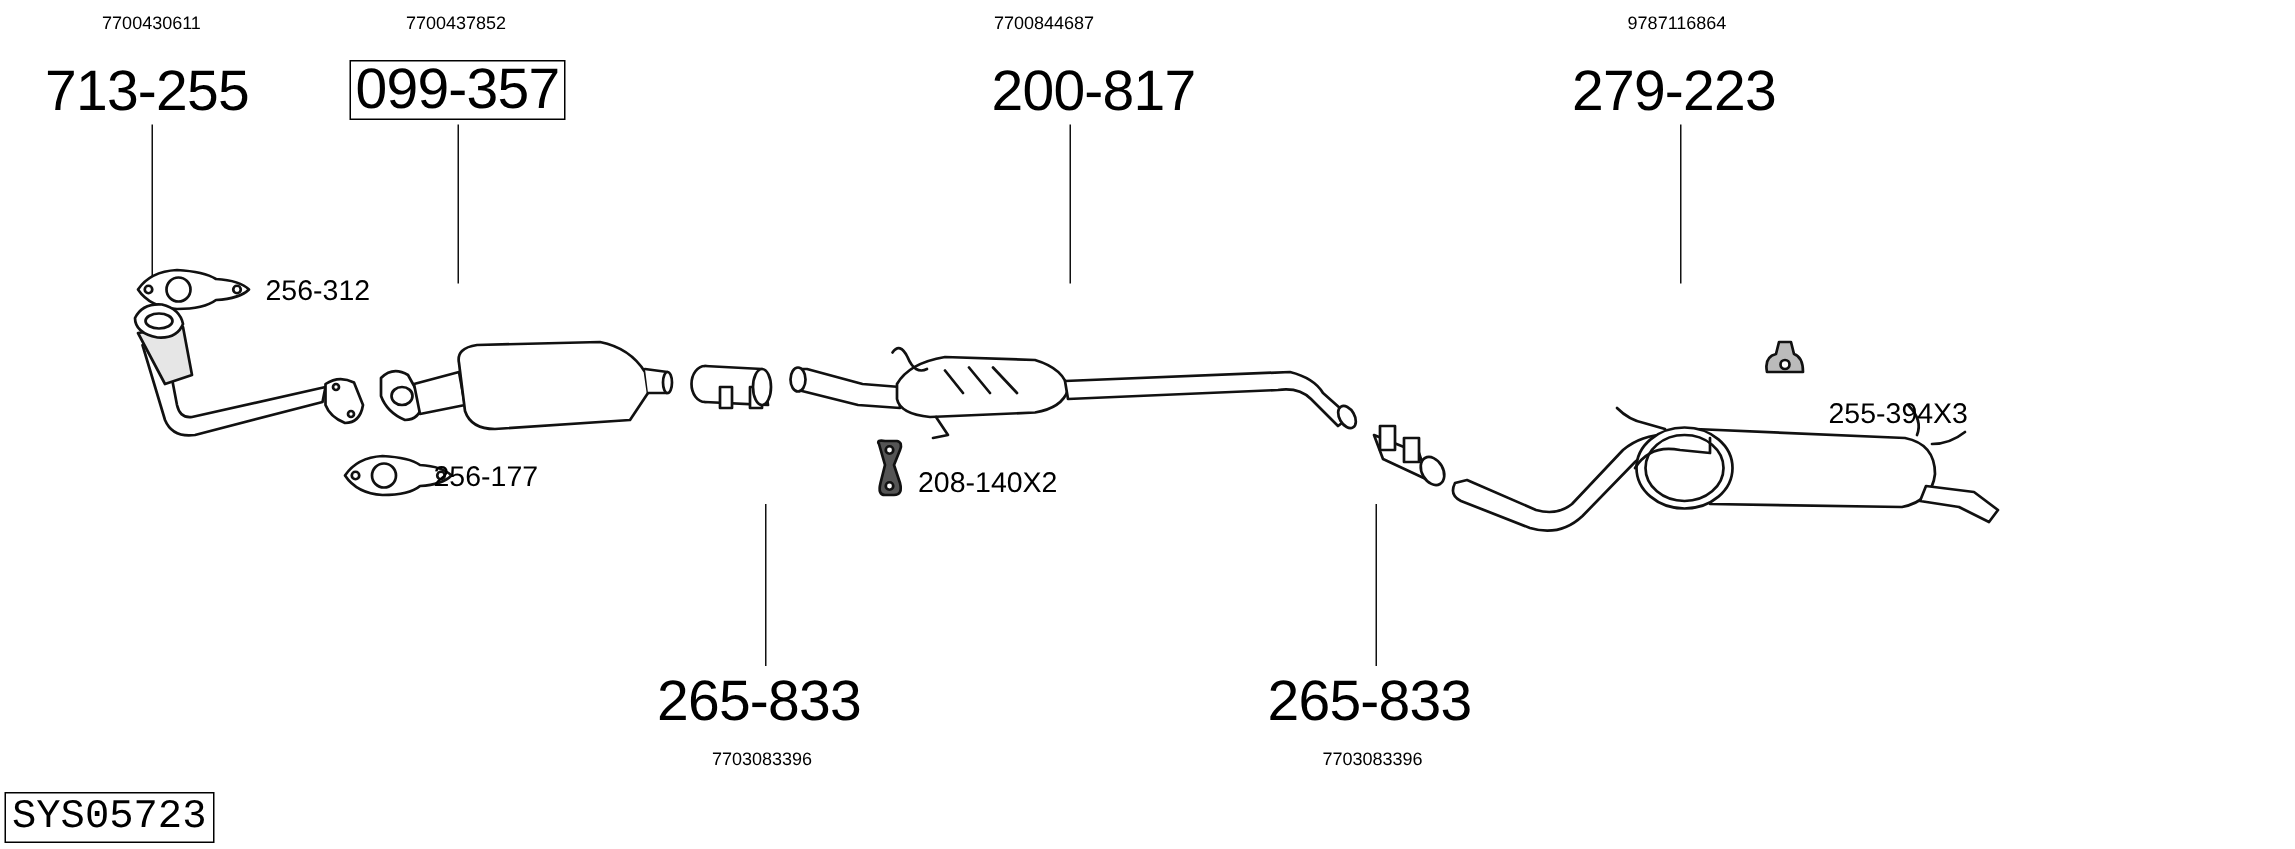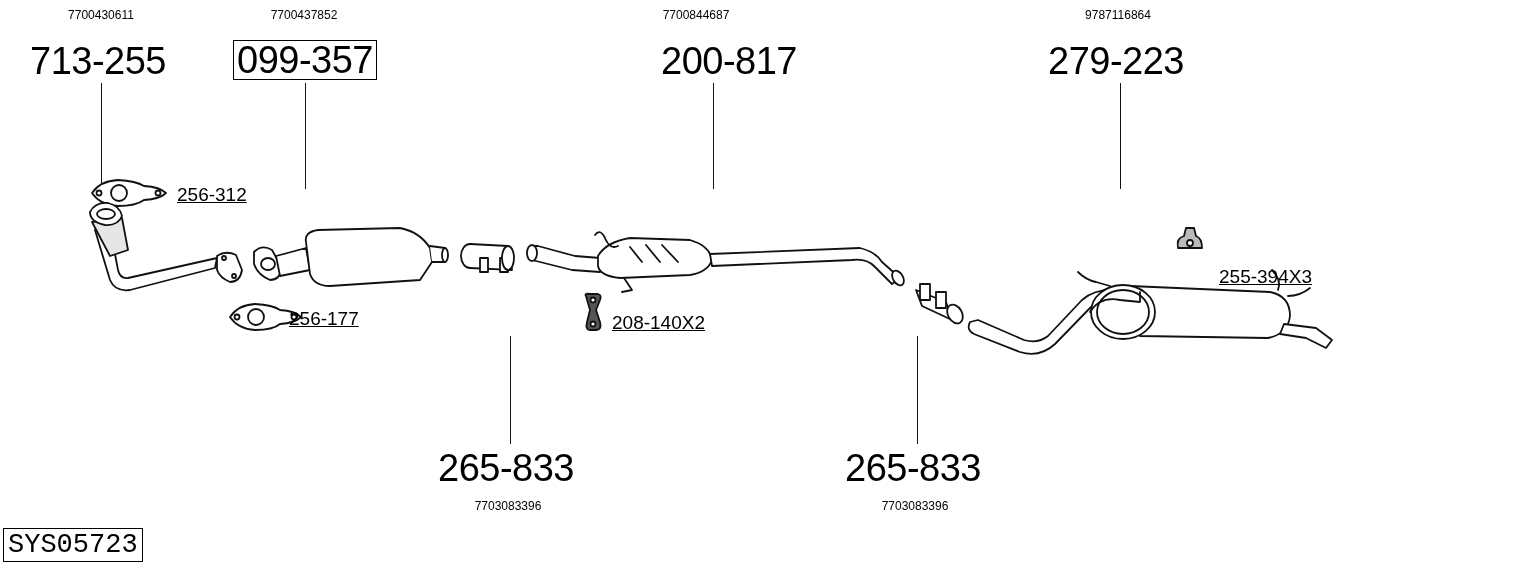--- a/index.html
+++ b/index.html
@@ -3,21 +3,21 @@
 <meta charset="utf-8">
 <style>
   html, body { margin:0; padding:0; background:#ffffff; }
   body { width:1530px; height:566px; position:relative; overflow:hidden;
          font-family:"Liberation Sans", sans-serif; color:#000; }
   .abs { position:absolute; }
   .oem { font-size:12px; text-align:center; width:200px; }
   .part { font-size:38px; text-align:center; letter-spacing:-0.5px; line-height:1; }
   .boxed { border:1px solid #000; padding:0 3px; }
   .vline { position:absolute; width:0; border-left:1.5px solid #111; }
-  .small { font-size:19px;text-decoration:underline; }
+  .small { font-size:19px; }
   svg.diagram { position:absolute; left:0; top:0; }
   .sys { font-size:27px; border:1px solid #000; padding:0 4px; line-height:32px;font-family:Liberation Mono, monospace; }
 </style>
 </head>
 <body>
 
 <div class="abs oem" style="left:1px;top:8px;">7700430611</div>
 <div class="abs oem" style="left:204px;top:8px;">7700437852</div>
 <div class="abs oem" style="left:596px;top:8px;">7700844687</div>
 <div class="abs oem" style="left:1018px;top:8px;">9787116864</div>

